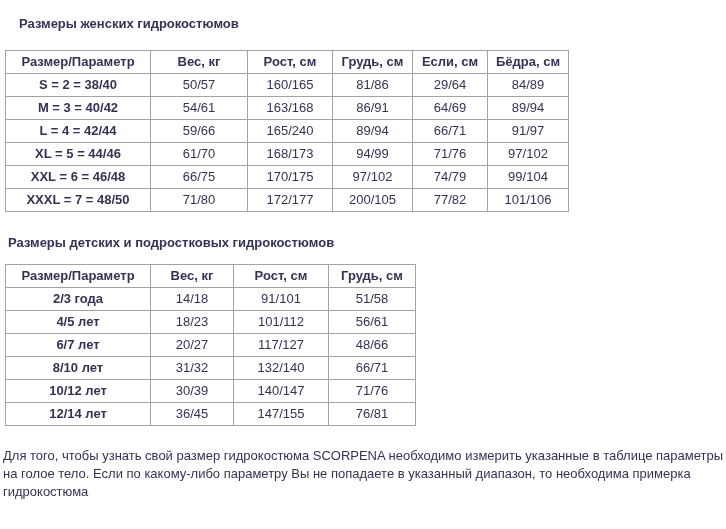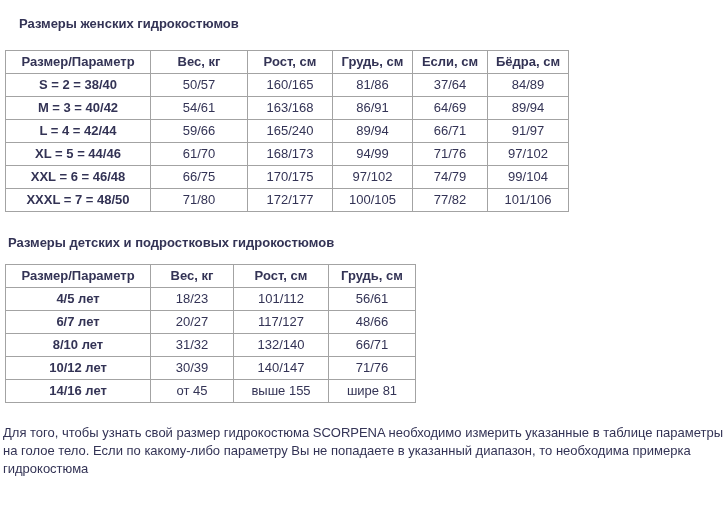--- a/index.html
+++ b/index.html
@@ -85,21 +85,21 @@
         <th>Если, см</th>
         <th>Бёдра, см</th>
       </tr>
     </thead>
     <tbody>
       <tr>
         <td class="first-col">S = 2 = 38/40</td>
         <td>50/57</td>
         <td>160/165</td>
         <td>81/86</td>
-        <td>37/64</td>
+        <td>29/64</td>
         <td>84/89</td>
       </tr>
       <tr>
         <td class="first-col">M = 3 = 40/42</td>
         <td>54/61</td>
         <td>163/168</td>
         <td>86/91</td>
         <td>64/69</td>
         <td>89/94</td>
       </tr>
@@ -124,21 +124,21 @@
         <td>66/75</td>
         <td>170/175</td>
         <td>97/102</td>
         <td>74/79</td>
         <td>99/104</td>
       </tr>
       <tr>
         <td class="first-col">XXXL = 7 = 48/50</td>
         <td>71/80</td>
         <td>172/177</td>
-        <td>100/105</td>
+        <td>200/105</td>
         <td>77/82</td>
         <td>101/106</td>
       </tr>
     </tbody>
   </table>
 
   <h2 class="section-title" id="children-title">Размеры детских и подростковых гидрокостюмов</h2>
 
   <table class="size-table" id="children-table">
     <colgroup>
@@ -150,20 +150,26 @@
     <thead>
       <tr>
         <th class="first-col">Размер/Параметр</th>
         <th>Вес, кг</th>
         <th>Рост, см</th>
         <th>Грудь, см</th>
       </tr>
     </thead>
     <tbody>
       <tr>
+        <td class="first-col">2/3 года</td>
+        <td>14/18</td>
+        <td>91/101</td>
+        <td>51/58</td>
+      </tr>
+      <tr>
         <td class="first-col">4/5 лет</td>
         <td>18/23</td>
         <td>101/112</td>
         <td>56/61</td>
       </tr>
       <tr>
         <td class="first-col">6/7 лет</td>
         <td>20/27</td>
         <td>117/127</td>
         <td>48/66</td>
@@ -174,23 +180,23 @@
         <td>132/140</td>
         <td>66/71</td>
       </tr>
       <tr>
         <td class="first-col">10/12 лет</td>
         <td>30/39</td>
         <td>140/147</td>
         <td>71/76</td>
       </tr>
       <tr>
-        <td class="first-col">14/16 лет</td>
-        <td>от 45</td>
-        <td>выше 155</td>
-        <td>шире 81</td>
+        <td class="first-col">12/14 лет</td>
+        <td>36/45</td>
+        <td>147/155</td>
+        <td>76/81</td>
       </tr>
     </tbody>
   </table>
 
   <p class="note">Для того, чтобы узнать свой размер гидрокостюма SCORPENA необходимо измерить указанные в таблице параметры на голое тело. Если по какому-либо параметру Вы не попадаете в указанный диапазон, то необходима примерка гидрокостюма</p>
 
 </div>
 
 </body></html>

